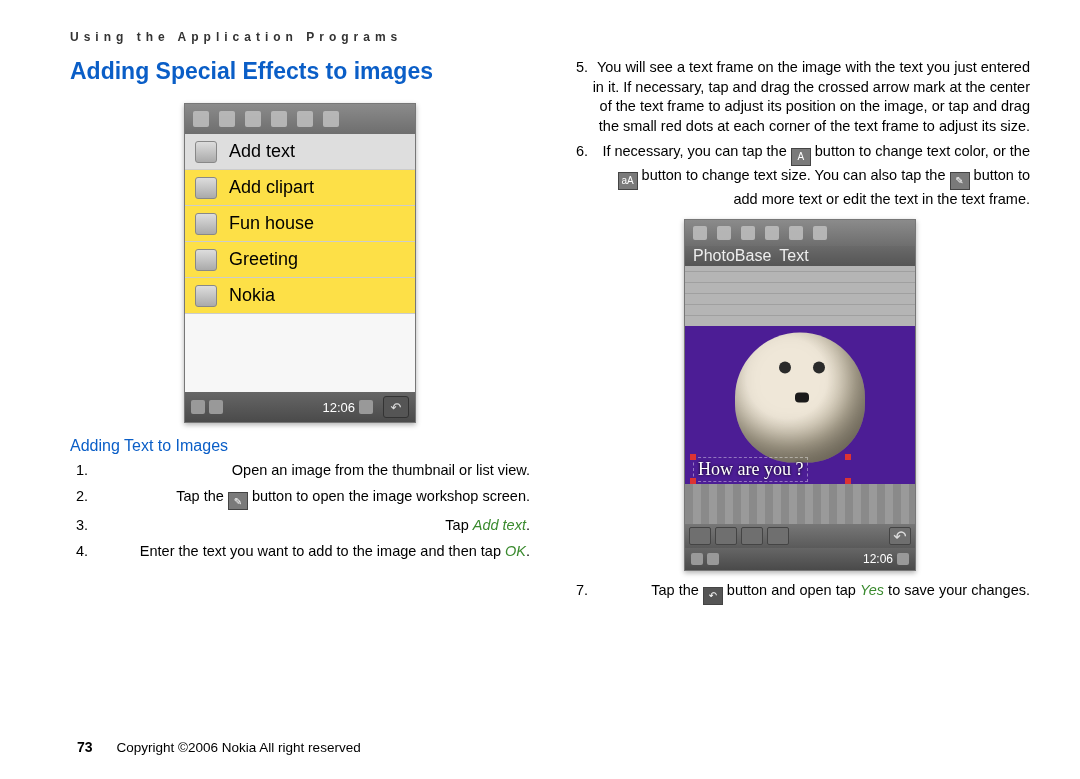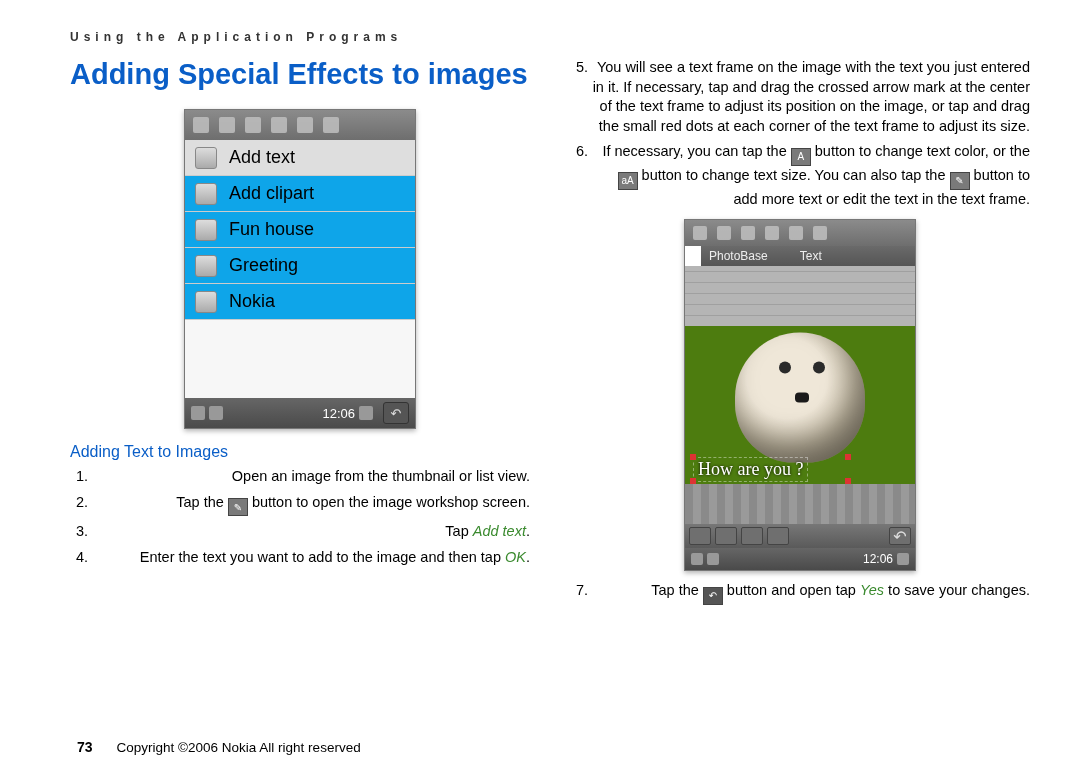--- a/index.html
+++ b/index.html
@@ -19,21 +19,21 @@
     margin-bottom: 14px;
     font-weight: bold;
   }
   .columns {
     display: flex;
     gap: 40px;
   }
   .col { flex: 1; }
   h2.title {
     color: #0a5ec7;
-    font-size: 29px;
+    font-size: 23px;
     font-weight: bold;
     margin-bottom: 18px;
   }
   h3.subtitle {
     color: #0a5ec7;
     font-size: 16px;
     font-weight: normal;
     margin: 14px 0 6px 0;
   }
   ol {
@@ -75,21 +75,21 @@
     opacity: .9;
   }
   .phone .content { flex: 1; background: #f7f7f7; }
   .menu-row {
     display: flex; align-items: center;
     height: 36px;
     border-bottom: 1px solid #ccc;
     padding: 0 10px;
     font-size: 18px;
     gap: 12px;
-    background: #0ea5e9;
+    background: #fde047;
   }
   .menu-row.sel { background: #dedede; }
   .menu-row .mico {
     width: 22px; height: 22px;
     background: linear-gradient(#ddd,#aaa);
     border: 1px solid #888;
     border-radius: 3px;
   }
   .phone .statusbar {
     height: 30px;
@@ -107,26 +107,25 @@
   
   .photobase {
     width: 232px; height: 352px;
     margin: 10px auto;
     border: 1px solid #777;
     box-shadow: 0 2px 5px rgba(0,0,0,.3);
     display: flex; flex-direction: column;
   }
   .photobase .pb-menubar {
     height: 20px; background: linear-gradient(#6a6a6a,#555);
-    color: #eee; font-size: 12px; display:flex; align-items:center; gap:32px;
+    color: #eee; font-size: 16px; display:flex; align-items:center; gap:8px;
     padding: 0 8px;
-    margin-left: 16px;
   }
   .photobase .imgarea {
-    flex: 1; background: #4d7c0f; position: relative; overflow:hidden;
+    flex: 1; background: #4c1d95; position: relative; overflow:hidden;
   }
   .imgarea .brickwall {
     position:absolute; top:0;left:0;right:0;height:60px;
     background: repeating-linear-gradient(0deg,#b5b5b5 0 10px,#a0a0a0 10px 11px),
                 repeating-linear-gradient(90deg,transparent 0 20px,#a0a0a0 20px 21px);
   }
   .imgarea .ground {position:absolute;bottom:0;left:0;right:0;height:40px;
     background: repeating-linear-gradient(90deg,#8a8a8a 0 8px,#9a9a9a 8px 16px);}
   .imgarea .dog {
     position:absolute; left:50%; top:50%; transform:translate(-50%,-48%);

